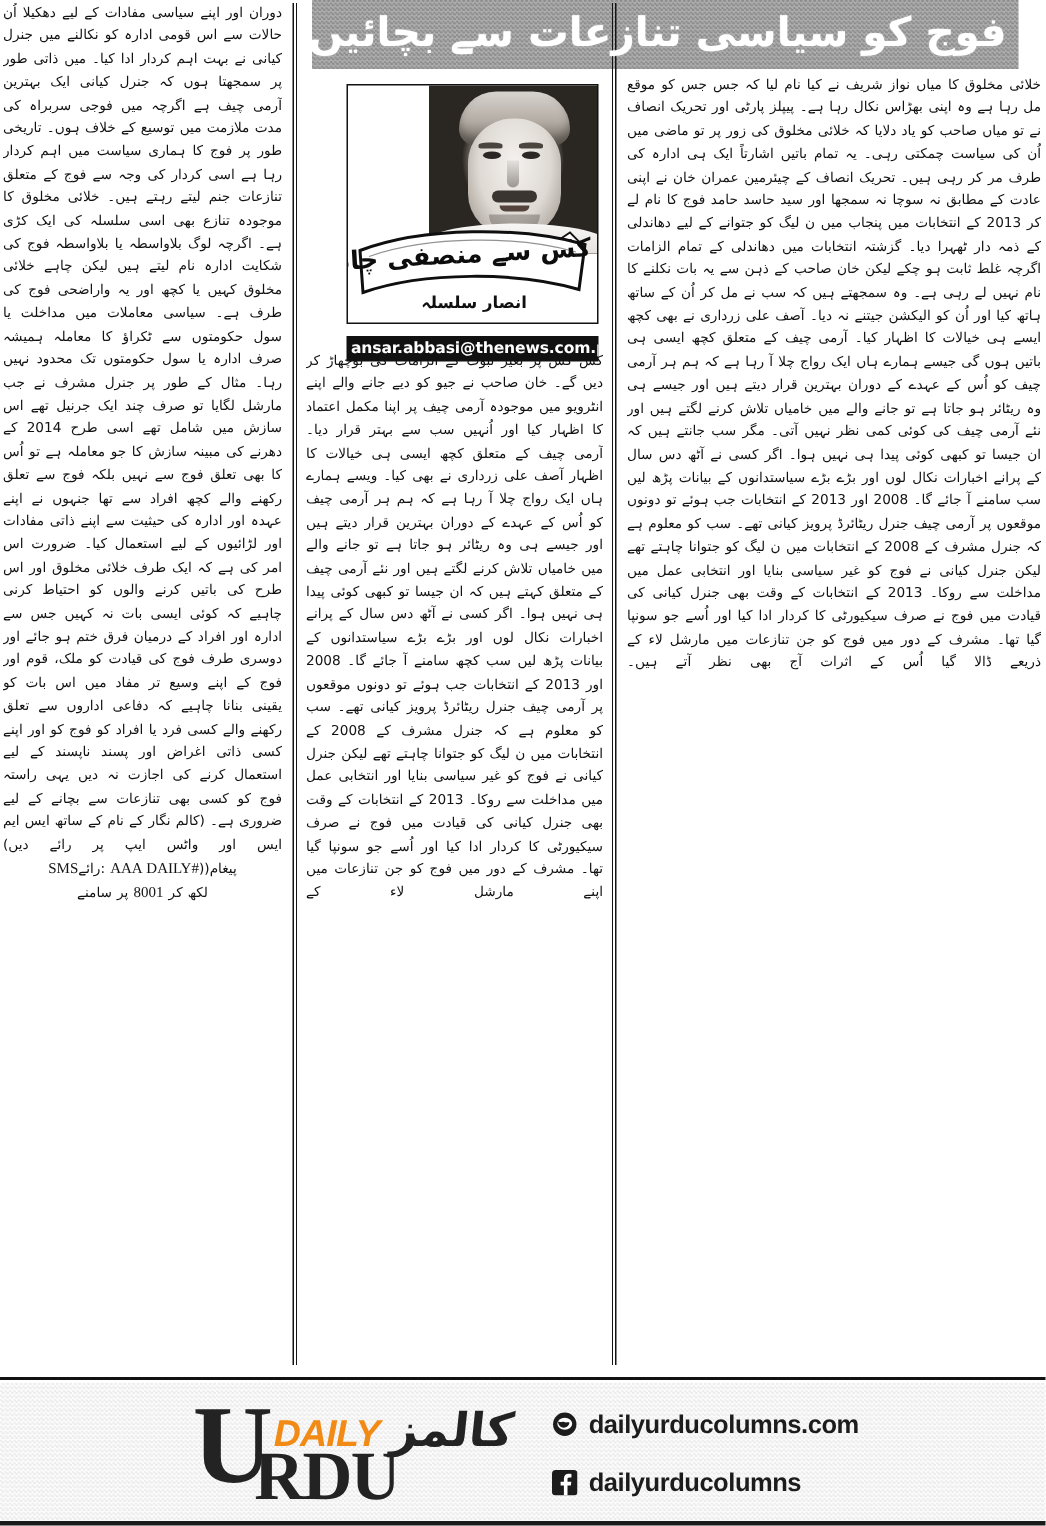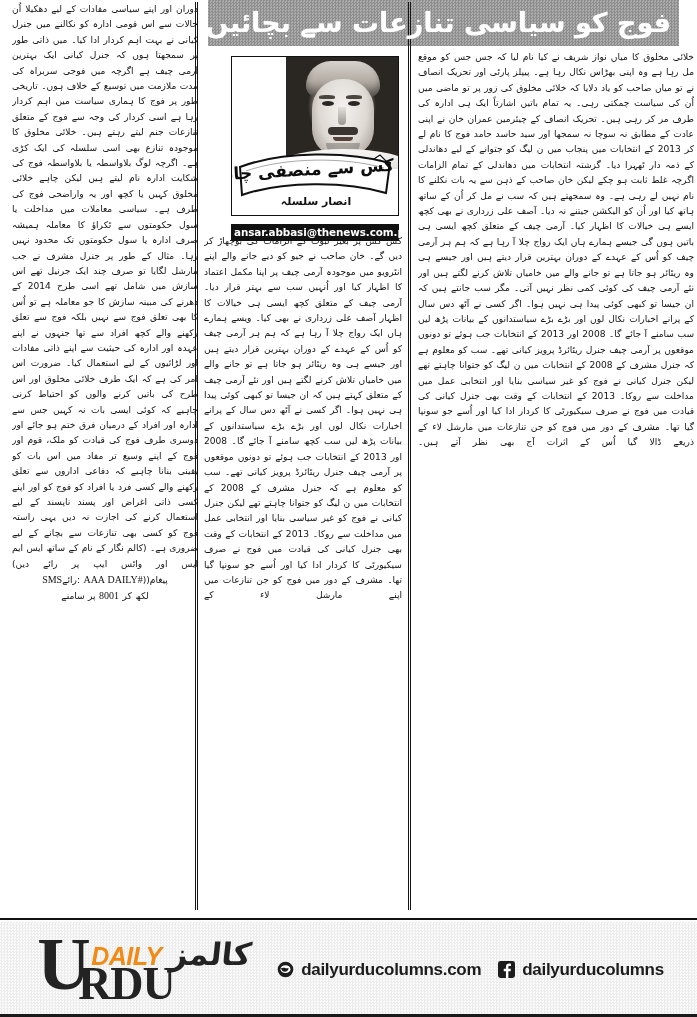--- a/index.html
+++ b/index.html
@@ -81,21 +81,21 @@
     color: #121212;
     font-size: 9.1px;
     line-height: 15.4px;
     overflow: hidden;
     word-spacing: 0.5px;
   }
   .col p { margin: 0 0 0 0; }
 
   
   .col-left {
-    left: 12px;
+    left: 2px;
     top: 2px;
     width: 186px;
     height: 905px;
   }
   
   .col-mid {
     left: 204px;
     top: 2px;
     width: 198px;
     height: 905px;
@@ -358,20 +358,21 @@
     font-weight: 700;
     color: #232323;
     direction: rtl;
     transform: skewX(-6deg);
     line-height: 1;
   }
 
   
   .social {
     display: flex;
+    flex-direction: column;
     gap: 17px;
     flex: 0 0 auto;
     padding-top: 2px;
   }
   .social-row {
     display: flex;
     align-items: center;
     gap: 7px;
     height: 22px;
   }

